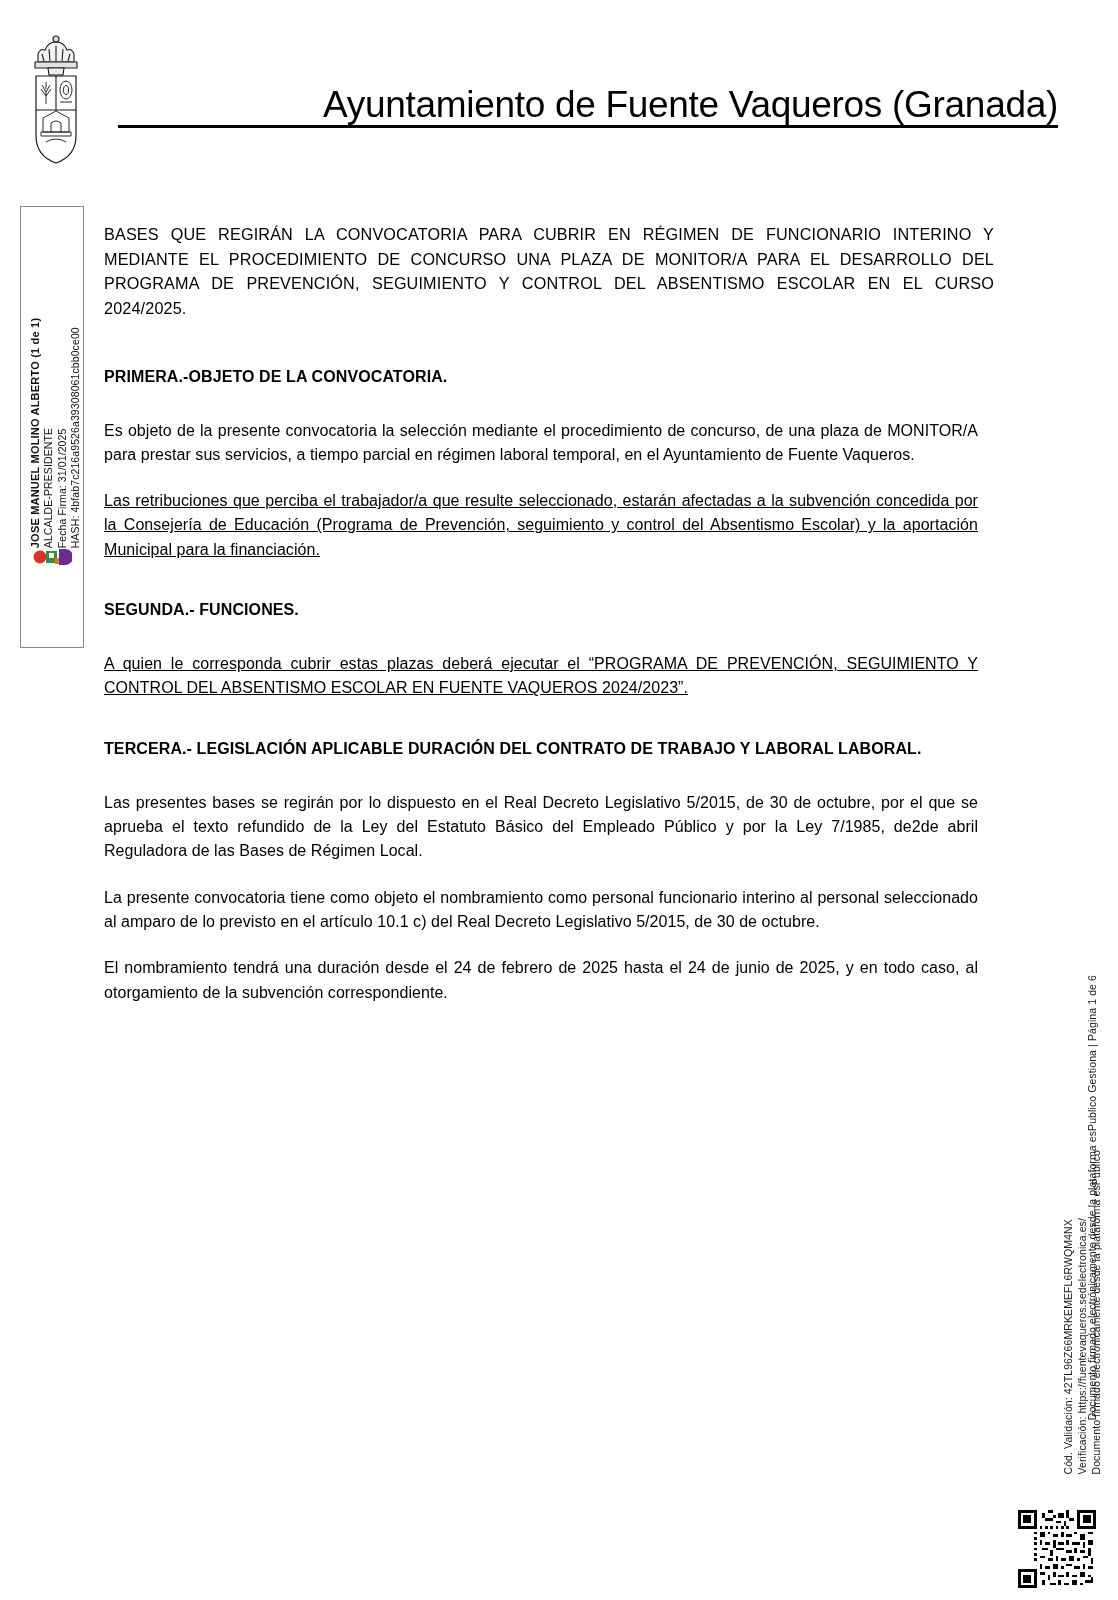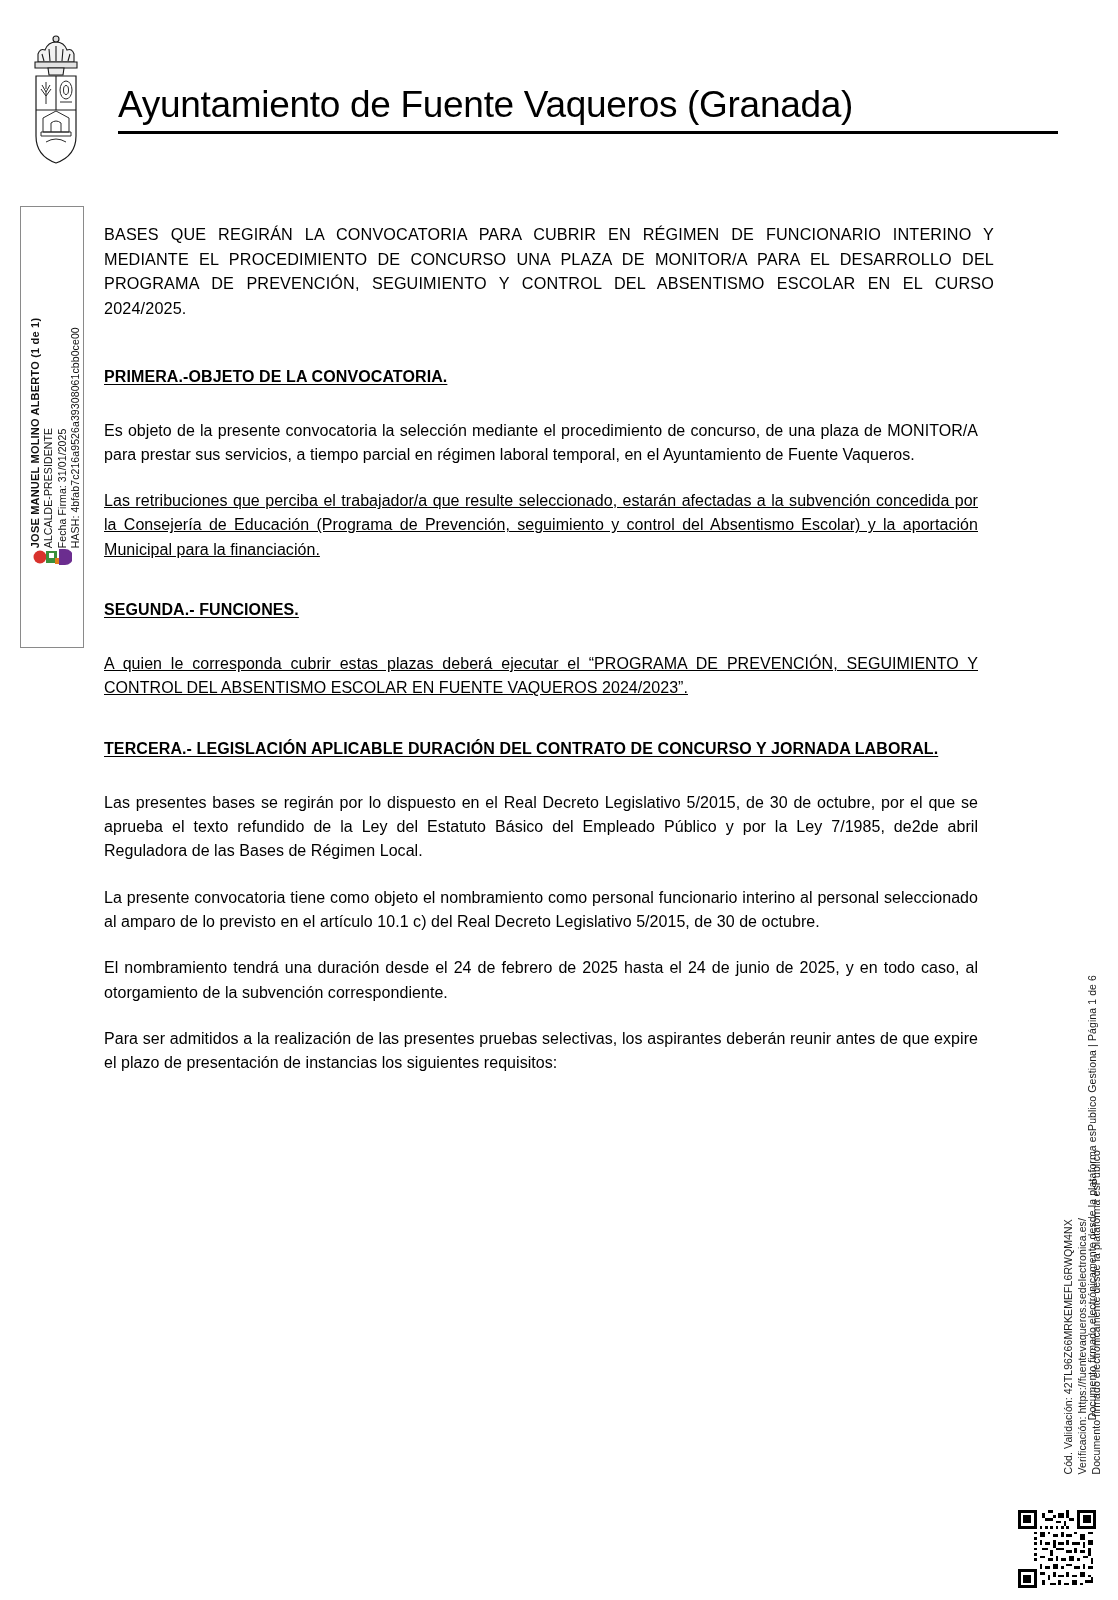--- a/index.html
+++ b/index.html
@@ -14,22 +14,23 @@
   .page{position:relative;width:1118px;height:1600px;}
 
   
   .header{position:absolute;left:0;top:28px;width:1118px;height:140px;}
   .crest{position:absolute;left:22px;top:4px;width:68px;height:134px;}
   .header-title{
     position:absolute;left:118px;top:58px;width:940px;
     font-size:37px;font-weight:400;letter-spacing:-0.3px;
     white-space:nowrap;
     border-bottom:3px solid #000;
-    padding-bottom:6px;
+    padding-bottom:0;
     line-height:1.05;
+    text-align:right;
   }
 
   
   .sig-box{
     position:absolute;left:20px;top:206px;
     width:62px;height:440px;
     border:1px solid #8a8a8a;
     background:#fff;
   }
   .sig-text{
@@ -56,21 +57,20 @@
     position:absolute;left:104px;top:222px;width:890px;
   }
   .doc-title{
     font-size:16.2px;font-weight:normal;line-height:1.52;
     text-align:justify;text-align-last:left;
     letter-spacing:0.15px;
     margin:0 0 44px 0;
   }
   h2.section{
     font-size:16px;font-weight:bold;
-    text-decoration:underline;
     text-underline-offset:2px;
     margin:0 0 30px 0;
     line-height:1.5;
     letter-spacing:0.1px;
   }
   h2.section.just{
     text-align:justify;text-align-last:left;
   }
   p.para{
     font-size:16px;line-height:1.52;
@@ -174,26 +174,25 @@
 
     <div class="doc-title">BASES QUE REGIRÁN LA CONVOCATORIA PARA CUBRIR EN RÉGIMEN DE FUNCIONARIO INTERINO Y MEDIANTE EL PROCEDIMIENTO DE CONCURSO UNA PLAZA DE MONITOR/A PARA EL DESARROLLO DEL PROGRAMA DE PREVENCIÓN, SEGUIMIENTO Y CONTROL DEL ABSENTISMO ESCOLAR EN EL CURSO 2024/2025.</div>
 
     <h2 class="section">PRIMERA.-OBJETO DE LA CONVOCATORIA.</h2>
     <p class="para">Es objeto de la presente convocatoria la selección mediante el procedimiento de concurso, de una plaza de MONITOR/A para prestar sus servicios, a tiempo parcial en régimen laboral temporal, en el Ayuntamiento de Fuente Vaqueros.</p>
     <p class="para last">Las retribuciones que perciba el trabajador/a que resulte seleccionado, estarán afectadas a la subvención concedida por la Consejería de Educación (Programa de Prevención, seguimiento y control del Absentismo Escolar) y la aportación Municipal para la financiación.</p>
 
     <h2 class="section">SEGUNDA.- FUNCIONES.</h2>
     <p class="para last">A quien le corresponda cubrir estas plazas deberá ejecutar el “PROGRAMA DE PREVENCIÓN, SEGUIMIENTO Y CONTROL DEL ABSENTISMO ESCOLAR EN FUENTE VAQUEROS 2024/2023”.</p>
 
-    <h2 class="section just">TERCERA.- LEGISLACIÓN APLICABLE DURACIÓN DEL CONTRATO DE CONCURSO Y JORNADA LABORAL.</h2>
+    <h2 class="section just">TERCERA.- LEGISLACIÓN APLICABLE DURACIÓN DEL CONTRATO DE TRABAJO Y LABORAL LABORAL.</h2>
     <p class="para">Las presentes bases se regirán por lo dispuesto en el Real Decreto Legislativo 5/2015, de 30 de octubre, por el que se aprueba el texto refundido de la Ley del Estatuto Básico del Empleado Público y por la Ley 7/1985, de2de abril Reguladora de las Bases de Régimen Local.</p>
     <p class="para">La presente convocatoria tiene como objeto el nombramiento como personal funcionario interino al personal seleccionado al amparo de lo previsto en el artículo 10.1 c) del Real Decreto Legislativo 5/2015, de 30 de octubre.</p>
     <p class="para">El nombramiento tendrá una duración desde el 24 de febrero de 2025 hasta el 24 de junio de 2025, y en todo caso, al otorgamiento de la subvención correspondiente.</p>
 
-    <p class="para">Para ser admitidos a la realización de las presentes pruebas selectivas, los aspirantes deberán reunir antes de que expire el plazo de presentación de instancias los siguientes requisitos:</p>
 
   </div>
 
   <div class="right-meta">
     <div class="vtext vtext-page">Documento firmado electrónicamente desde la plataforma esPublico Gestiona | Página 1 de 6</div>
     <div class="vtext vtext-block">
       <span>Cód. Validación: 42TL96Z66MRKEMEFL6RWQM4NX</span>
       <span>Verificación: https://fuentevaqueros.sedelectronica.es/</span>
       <span>Documento firmado electrónicamente desde la plataforma esPublico</span>
     </div>

